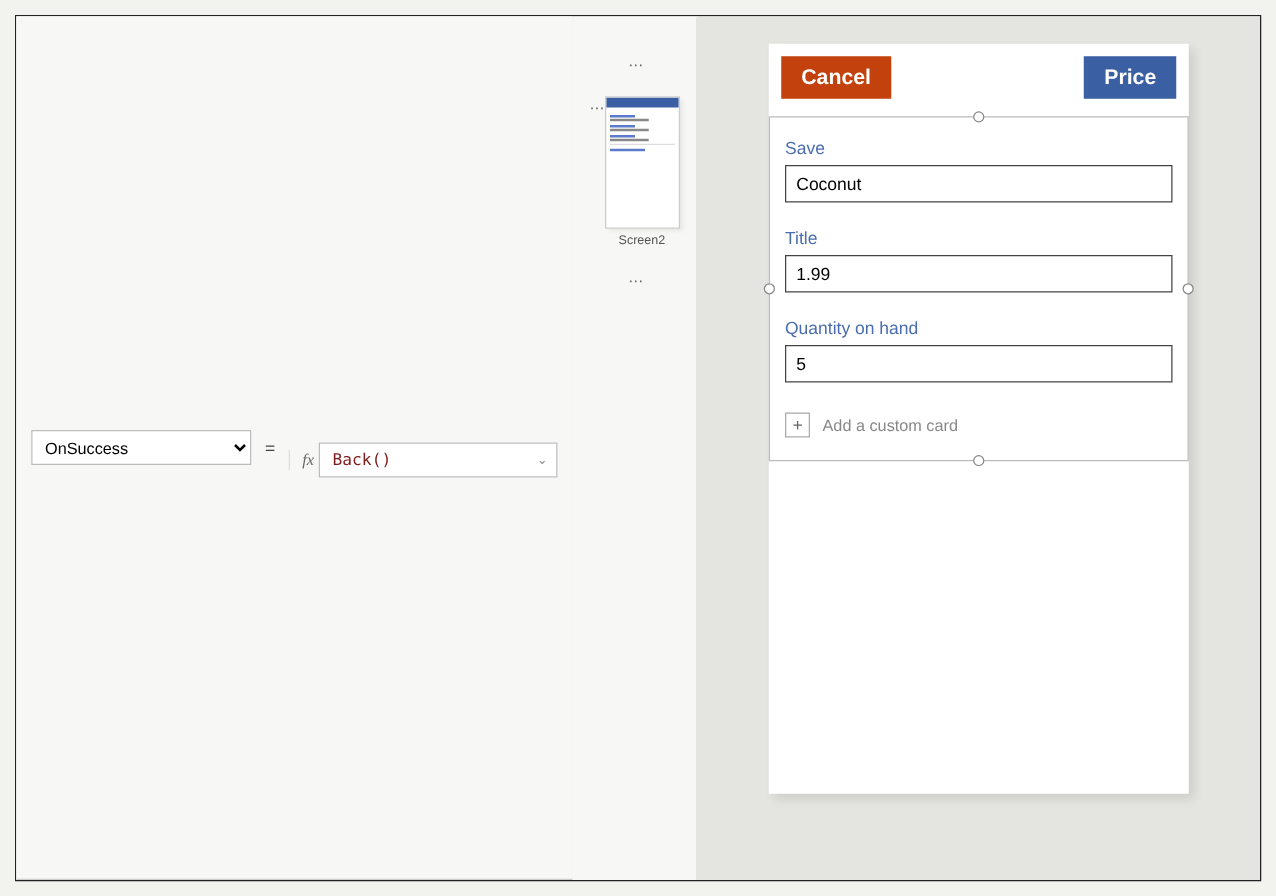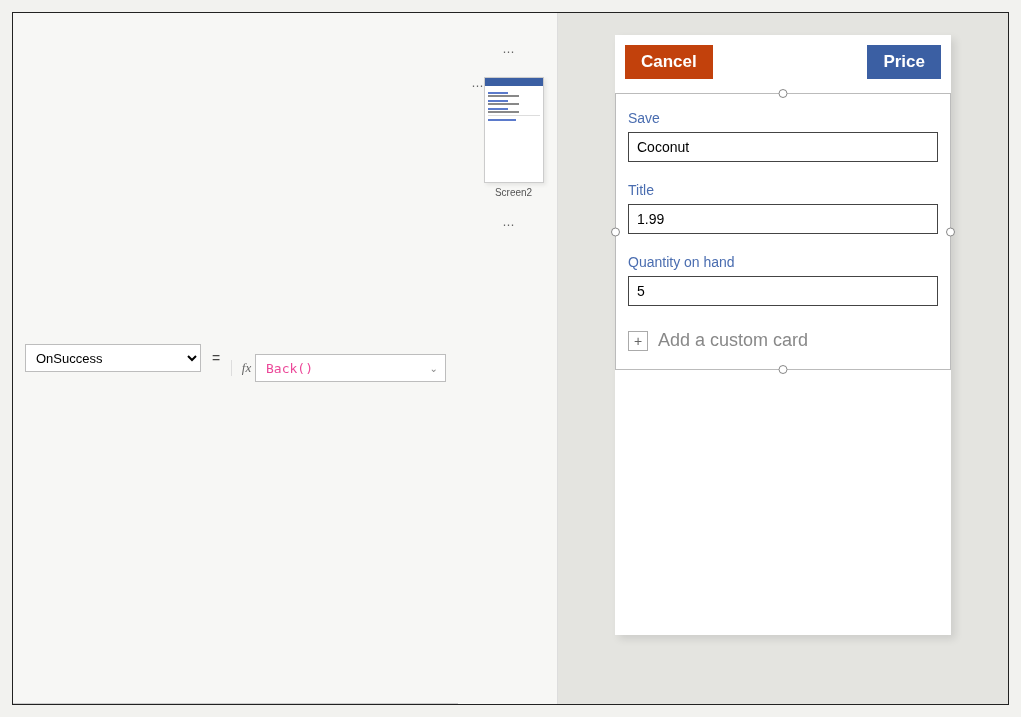--- a/index.html
+++ b/index.html
@@ -57,21 +57,21 @@
     padding-left: 6px;
   }
   .formula-input {
     flex: 1;
     height: 28px;
     border: 1px solid #bdbdbd;
     background: #fff;
     font-family: Consolas, monospace;
     font-size: 13px;
     padding: 2px 10px;
-    color: #ec4899;
+    color: #7f1d1d;
   }
   .formula-wrap {
     flex: 1;
     display: flex;
     align-items: center;
     position: relative;
     margin-top: 20px;
   }
   .formula-chevron {
     position: absolute;
@@ -225,21 +225,21 @@
     width: 20px;
     height: 20px;
     border: 1px solid #aaa;
     display: flex;
     align-items: center;
     justify-content: center;
     font-size: 14px;
     color: #666;
   }
   .add-label {
-    font-size: 18px;
+    font-size: 13px;
     color: #888;
   }
   
   .handle {
     position: absolute;
     width: 9px;
     height: 9px;
     border: 1px solid #888;
     background: #fff;
     border-radius: 50%;

